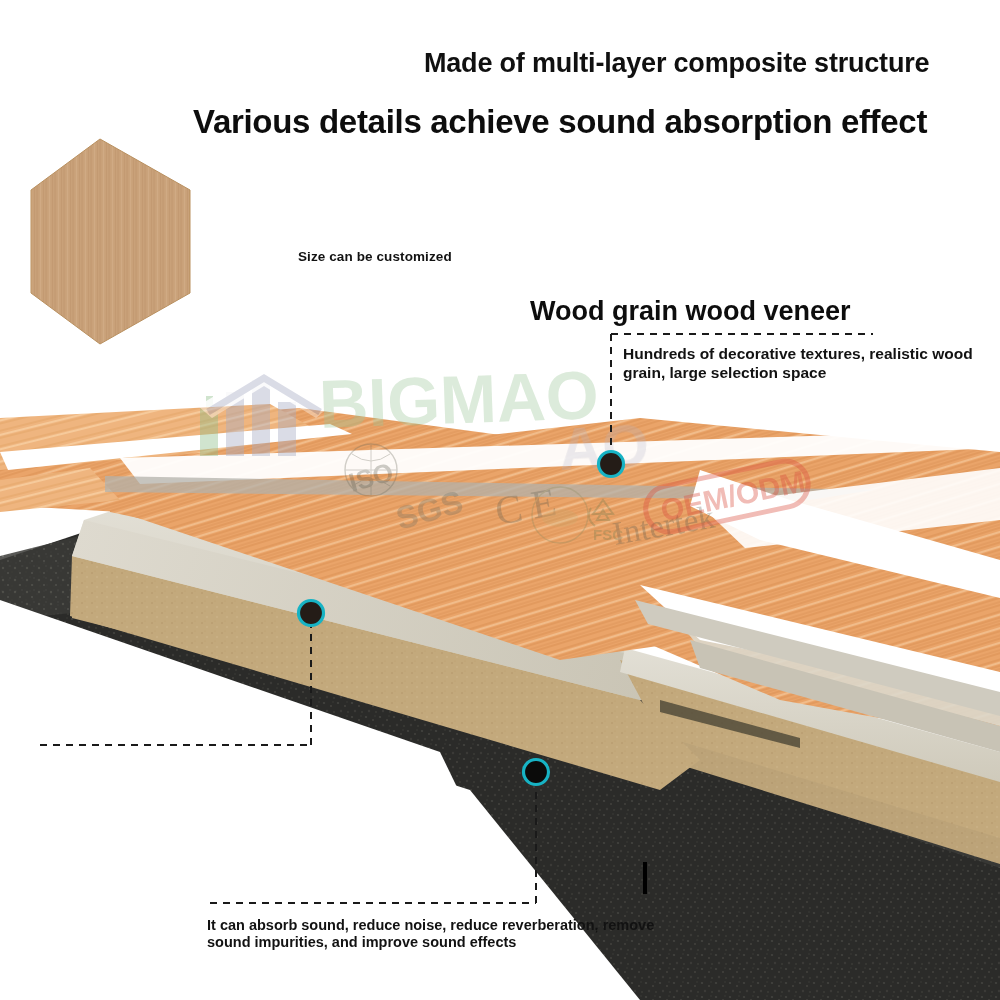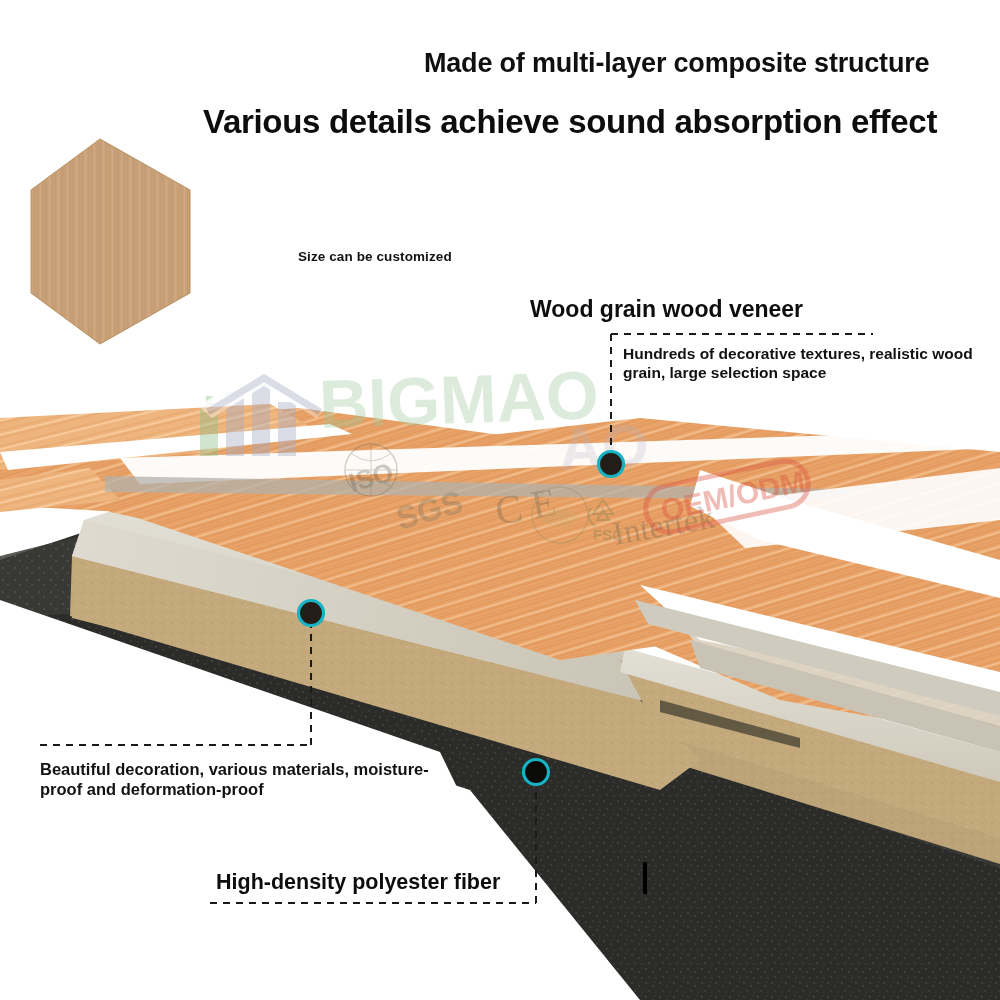--- a/index.html
+++ b/index.html
@@ -17,32 +17,32 @@
 
   
   .hdr1{
     position:absolute;left:424px;top:48px;
     font-size:27px;font-weight:bold;color:#101010;
     letter-spacing:-0.2px;white-space:nowrap;
   }
   .hdr2{
     position:absolute;left:193px;top:103px;
     font-size:33px;font-weight:bold;color:#0d0d0d;
-    letter-spacing:-0.3px;white-space:nowrap;margin-left:10px;
+    letter-spacing:-0.3px;white-space:nowrap;
   }
   .sizelbl{
     position:absolute;left:298px;top:249px;
     font-size:13.5px;font-weight:bold;color:#121212;
     white-space:nowrap;letter-spacing:0.1px;
   }
 
   .cTitle{position:absolute;font-weight:bold;color:#0d0d0d;white-space:nowrap;}
   .cBody{position:absolute;font-weight:bold;color:#121212;line-height:1.22;}
 
-  #t-veneer{left:530px;top:296px;font-size:23px;}
+  #t-veneer{left:530px;top:296px;font-size:27px;}
   #b-veneer{left:623px;top:345px;font-size:15.5px;width:380px;}
 
   #t-substrate{left:42px;top:712px;font-size:21.5px;}
   #b-substrate{left:40px;top:759px;font-size:16.5px;width:430px;}
 
   #t-fiber{left:216px;top:870px;font-size:21.5px;}
   #b-fiber{left:207px;top:917px;font-size:14.5px;width:470px;line-height:1.2;}
 </style>
 </head>
 <body>
@@ -219,16 +219,15 @@
   </svg>
 
   <div class="hdr1">Made of multi-layer composite structure</div>
   <div class="hdr2">Various details achieve sound absorption effect</div>
 
   <div class="sizelbl">Size can be customized</div>
 
   <div class="cTitle" id="t-veneer">Wood grain wood veneer</div>
   <div class="cBody" id="b-veneer">Hundreds of decorative textures, realistic wood grain, large selection space</div>
 
-  <div class="cBody" id="b-substrate">Beautiful decoration, various materials, moisture-proof and deformation-proof</div>
-
-  <div class="cTitle" id="t-fiber">High-density polyester fiber</div>
+
+  <div class="cBody" id="b-fiber">It can absorb sound, reduce noise, reduce reverberation, remove sound impurities, and improve sound effects</div>
 </div>
 
 </body></html>

